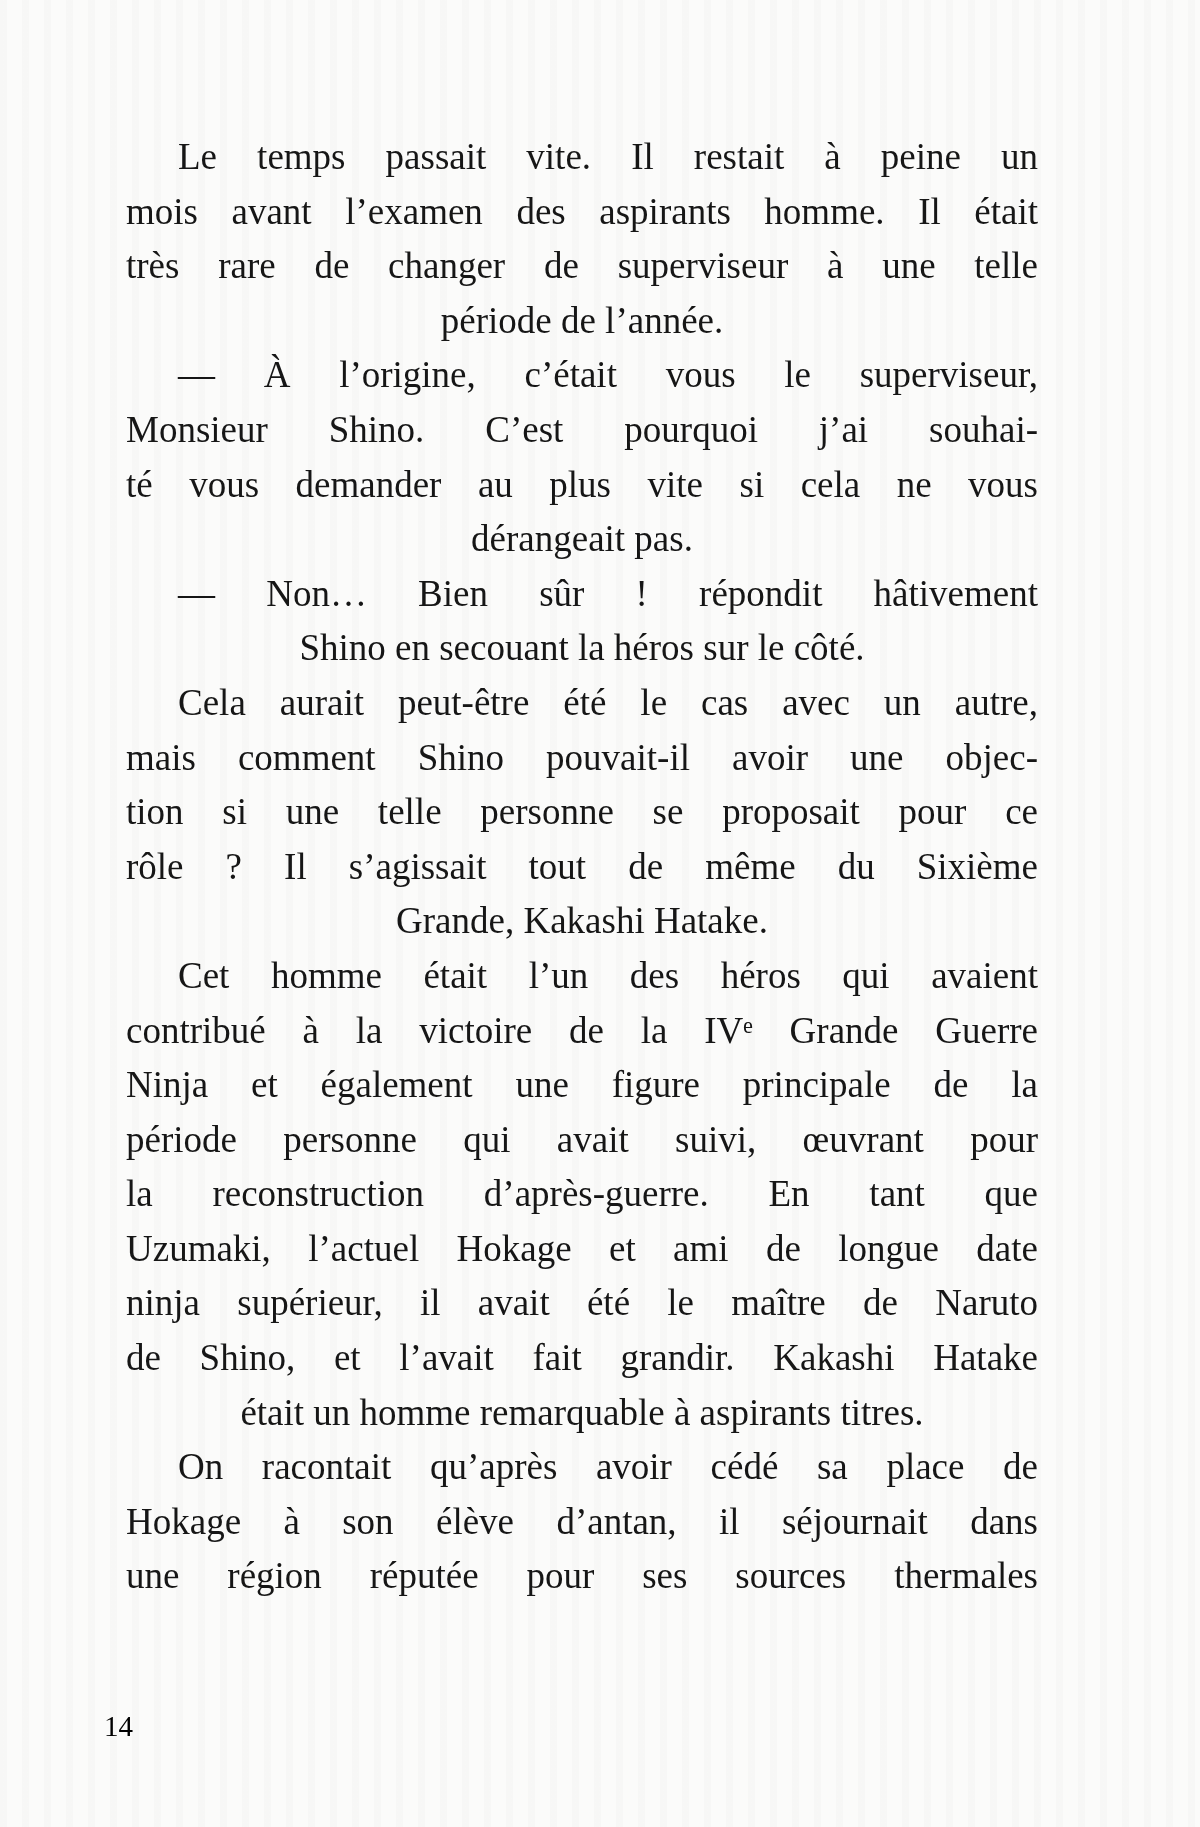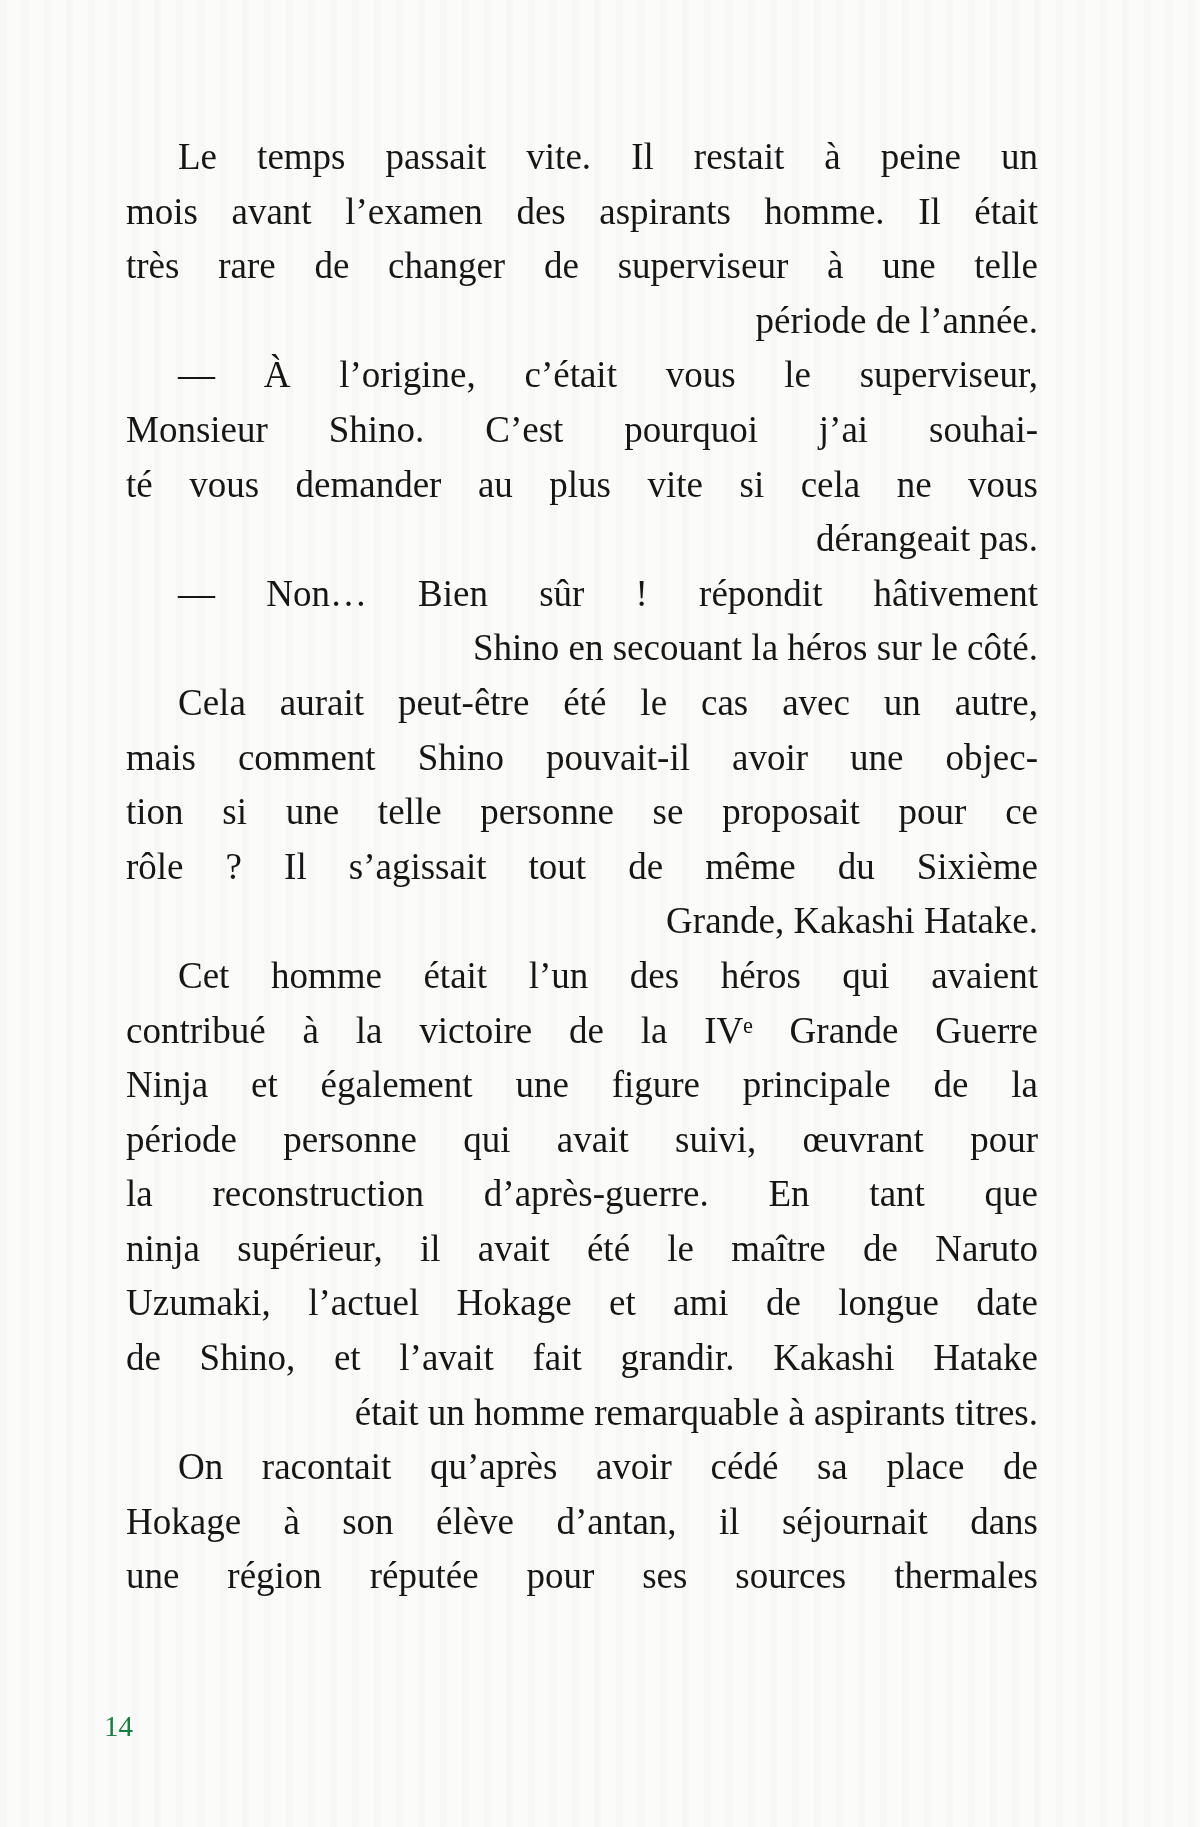--- a/index.html
+++ b/index.html
@@ -27,35 +27,35 @@
     position: absolute;
     left: 126px;
     top: 130px;
     width: 912px;
     color: #161616;
     font-size: 37px;
     line-height: 54.6px;
   }
   .line {
     height: 54.6px;
-    text-align: right;
+    text-align: center;
     white-space: normal;
   }
   .line.justify {
     text-align: justify;
     text-align-last: justify;
   }
   .line.indent {
     padding-left: 52px;
   }
   .page-number {
     position: absolute;
     left: 104px;
     top: 1708px;
-    color: #15803d;
+    color: #000000;
     font-size: 29px;
     line-height: 36px;
   }
 </style>
 </head>
 <body>
 
 <div class="page">
   <div class="text-block" id="text-block">
       <div class="line indent justify">Le temps passait vite. Il restait à peine un</div>
@@ -71,22 +71,22 @@
       <div class="line indent justify">Cela aurait peut-être été le cas avec un autre,</div>
       <div class="line justify">mais comment Shino pouvait-il avoir une objec-</div>
       <div class="line justify">tion si une telle personne se proposait pour ce</div>
       <div class="line justify">rôle ? Il s’agissait tout de même du Sixième</div>
       <div class="line">Grande, Kakashi Hatake.</div>
       <div class="line indent justify">Cet homme était l’un des héros qui avaient</div>
       <div class="line justify">contribué à la victoire de la IVᵉ Grande Guerre</div>
       <div class="line justify">Ninja et également une figure principale de la</div>
       <div class="line justify">période personne qui avait suivi, œuvrant pour</div>
       <div class="line justify">la reconstruction d’après-guerre. En tant que</div>
+      <div class="line justify">Uzumaki, l’actuel Hokage et ami de longue date</div>
       <div class="line justify">ninja supérieur, il avait été le maître de Naruto</div>
-      <div class="line justify">Uzumaki, l’actuel Hokage et ami de longue date</div>
       <div class="line justify">de Shino, et l’avait fait grandir. Kakashi Hatake</div>
       <div class="line">était un homme remarquable à aspirants titres.</div>
       <div class="line indent justify">On racontait qu’après avoir cédé sa place de</div>
       <div class="line justify">Hokage à son élève d’antan, il séjournait dans</div>
       <div class="line justify">une région réputée pour ses sources thermales</div>
     </div>
   <div class="page-number">14</div>
 </div>
 
 </body></html>

